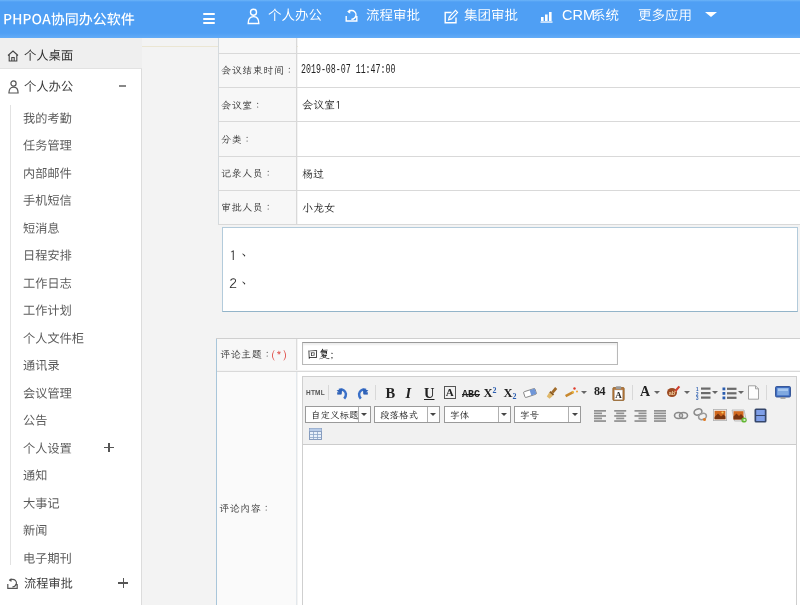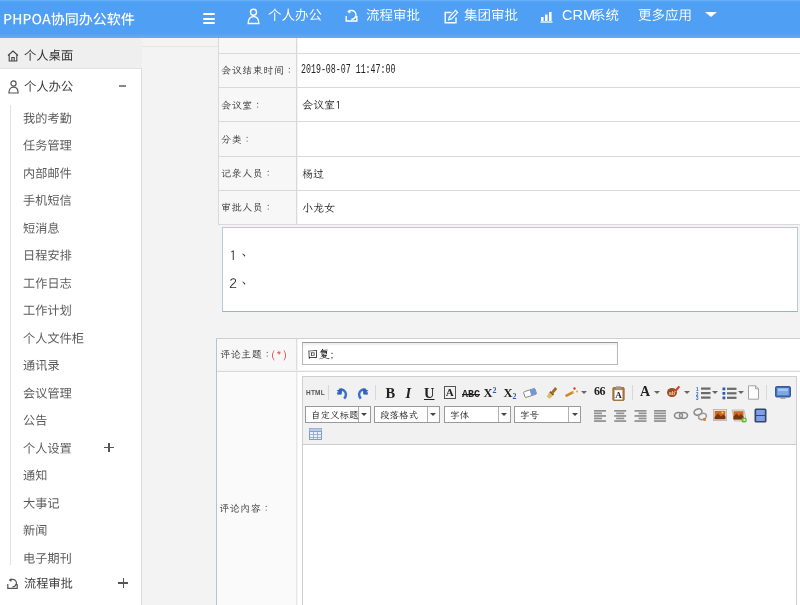--- a/index.html
+++ b/index.html
@@ -147,21 +147,21 @@
       <path d="M4.6 8.5 L9.4 8.5 L8.8 13 L5.2 13 Z" fill="#e0b86a"></path>
     </g>
   </svg>
 <svg class="abs" style="left:564.0px;top:386.0px" width="15" height="13" viewBox="0 0 15 13">
     <rect x="1" y="7" width="9" height="2.6" transform="rotate(-28 5 8)" fill="#c8882e"></rect>
     <circle cx="10.5" cy="2.5" r="1.2" fill="#e03a2a"></circle>
     <circle cx="13" cy="5.5" r="1" fill="#f0a030"></circle>
     <circle cx="9" cy="6" r="0.9" fill="#f0c040"></circle>
   </svg>
 <div class="abs" style="left:580.5px;top:390.5px;width:0;height:0;border-left:3.2px solid transparent;border-right:3.2px solid transparent;border-top:3.8px solid #666"></div>
-<div class="abs" style="left:594px;top:384px;font-family:'Liberation Serif',serif;font-size:12px;font-weight:bold;color:#222;letter-spacing:-0.5px">66</div>
+<div class="abs" style="left:594px;top:384px;font-family:'Liberation Serif',serif;font-size:12px;font-weight:bold;color:#222;letter-spacing:-0.5px">84</div>
 <svg class="abs" style="left:612.0px;top:385.5px" width="13" height="15" viewBox="0 0 13 15">
     <rect x="0.8" y="1.5" width="11.4" height="13" rx="1" fill="#b5763a" stroke="#8a5a20" stroke-width="0.7"></rect>
     <rect x="3.8" y="0.3" width="5.4" height="2.8" rx="0.8" fill="#999"></rect>
     <rect x="2.6" y="4" width="7.8" height="9.6" fill="#fff" stroke="#bbb" stroke-width="0.5"></rect>
     <text x="6.6" y="12" font-family="Liberation Serif" font-size="9" font-weight="bold" fill="#222" text-anchor="middle">A</text>
   </svg>
 <div class="abs" style="left:640px;top:383.5px;font-family:'Liberation Serif',serif;font-size:14px;font-weight:bold;color:#222">A</div>
 <div class="abs" style="left:653.5px;top:390.5px;width:0;height:0;border-left:3.2px solid transparent;border-right:3.2px solid transparent;border-top:3.8px solid #666"></div>
 <svg class="abs" style="left:666.0px;top:385.0px" width="16" height="14" viewBox="0 0 16 14">
     <ellipse cx="6" cy="7.5" rx="5" ry="4.5" fill="#9c4a22"></ellipse>

